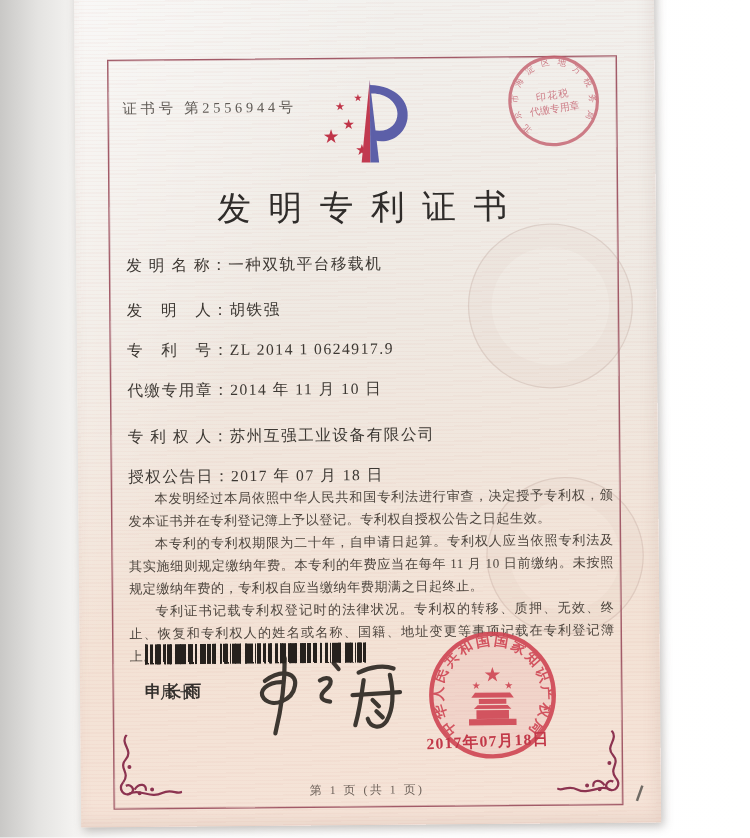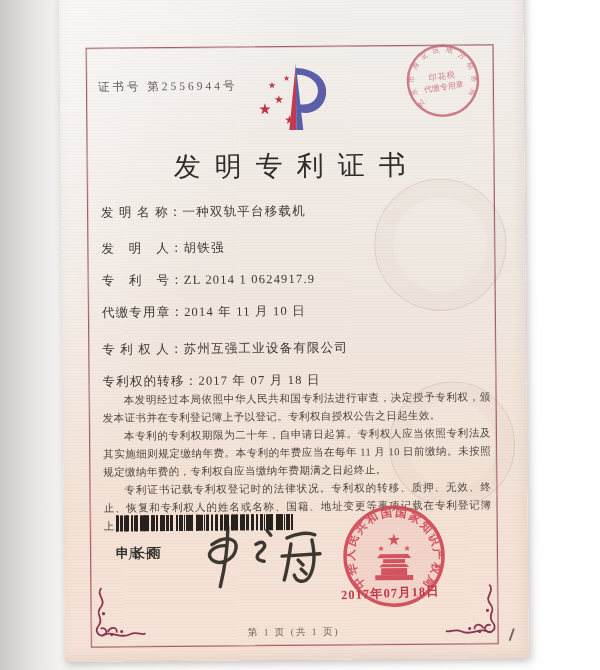--- a/index.html
+++ b/index.html
@@ -95,21 +95,21 @@
   <div class="row r2">
     <span>专　利　号：</span><span>ZL 2014 1 0624917.9</span>
   </div>
   <div class="row r3">
     <span>代缴专用章：</span><span>2014 年 11 月 10 日</span>
   </div>
   <div class="row r4">
     <span>专 利 权 人：</span><span>苏州互强工业设备有限公司</span>
   </div>
   <div class="row r5">
-    <span>专利权的转移：</span><span>2017 年 07 月 18 日</span>
+    <span>授权公告日：</span><span>2017 年 07 月 18 日</span>
   </div>
 
   <div class="body-text">
     <p>本发明经过本局依照中华人民共和国专利法进行审查，决定授予专利权，颁发本证书并在专利登记簿上予以登记。专利权自授权公告之日起生效。</p>
     <p>本专利的专利权期限为二十年，自申请日起算。专利权人应当依照专利法及其实施细则规定缴纳年费。本专利的年费应当在每年 11 月 10 日前缴纳。未按照规定缴纳年费的，专利权自应当缴纳年费期满之日起终止。</p>
     <p>专利证书记载专利权登记时的法律状况。专利权的转移、质押、无效、终止、恢复和专利权人的姓名或名称、国籍、地址变更等事项记载在专利登记簿上。</p>
   </div>
 
   <div class="barcode"></div>
 

